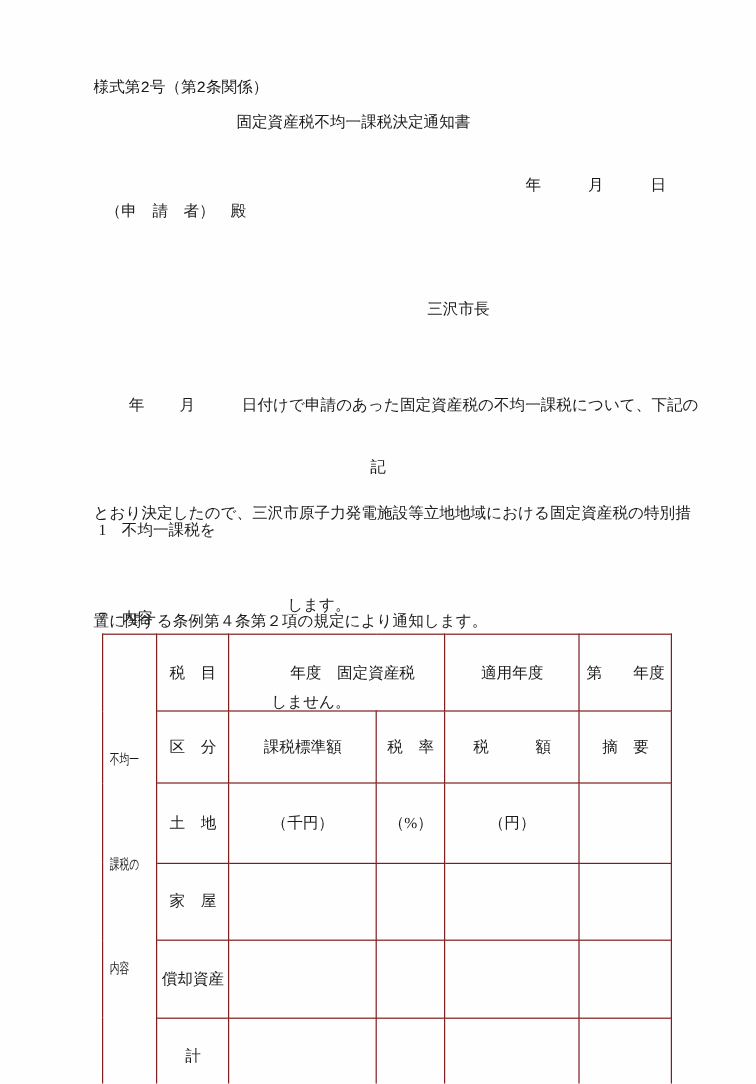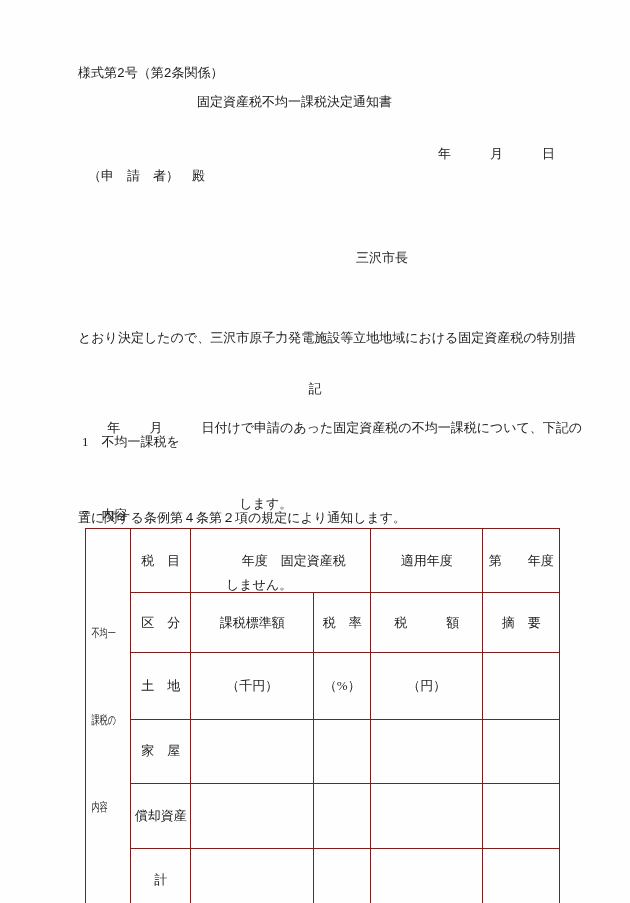--- a/index.html
+++ b/index.html
@@ -41,22 +41,22 @@
 
 <div class="abs center589" id="doc-title">固定資産税不均一課税決定通知書</div>
 
 <div class="abs" id="date-line">年　　　月　　　日</div>
 
 <div class="abs" id="addressee">（申　請　者）　殿</div>
 
 <div class="abs" id="sender">三沢市長</div>
 
 <div class="abs" id="body-par">
+  <div>　　 年　　 月　　　日付けで申請のあった固定資産税の不均一課税について、下記の</div>
   <div>とおり決定したので、三沢市原子力発電施設等立地地域における固定資産税の特別措</div>
-  <div>　　 年　　 月　　　日付けで申請のあった固定資産税の不均一課税について、下記の</div>
   <div>置に関する条例第４条第２項の規定により通知します。</div>
 </div>
 
 <div class="abs center630" id="record-heading">記</div>
 
 <div class="abs" id="item1-label">1　不均一課税を</div>
 <div class="abs" id="item1-options">
   <div>します。</div>
   <div>しません。</div>
 </div>

